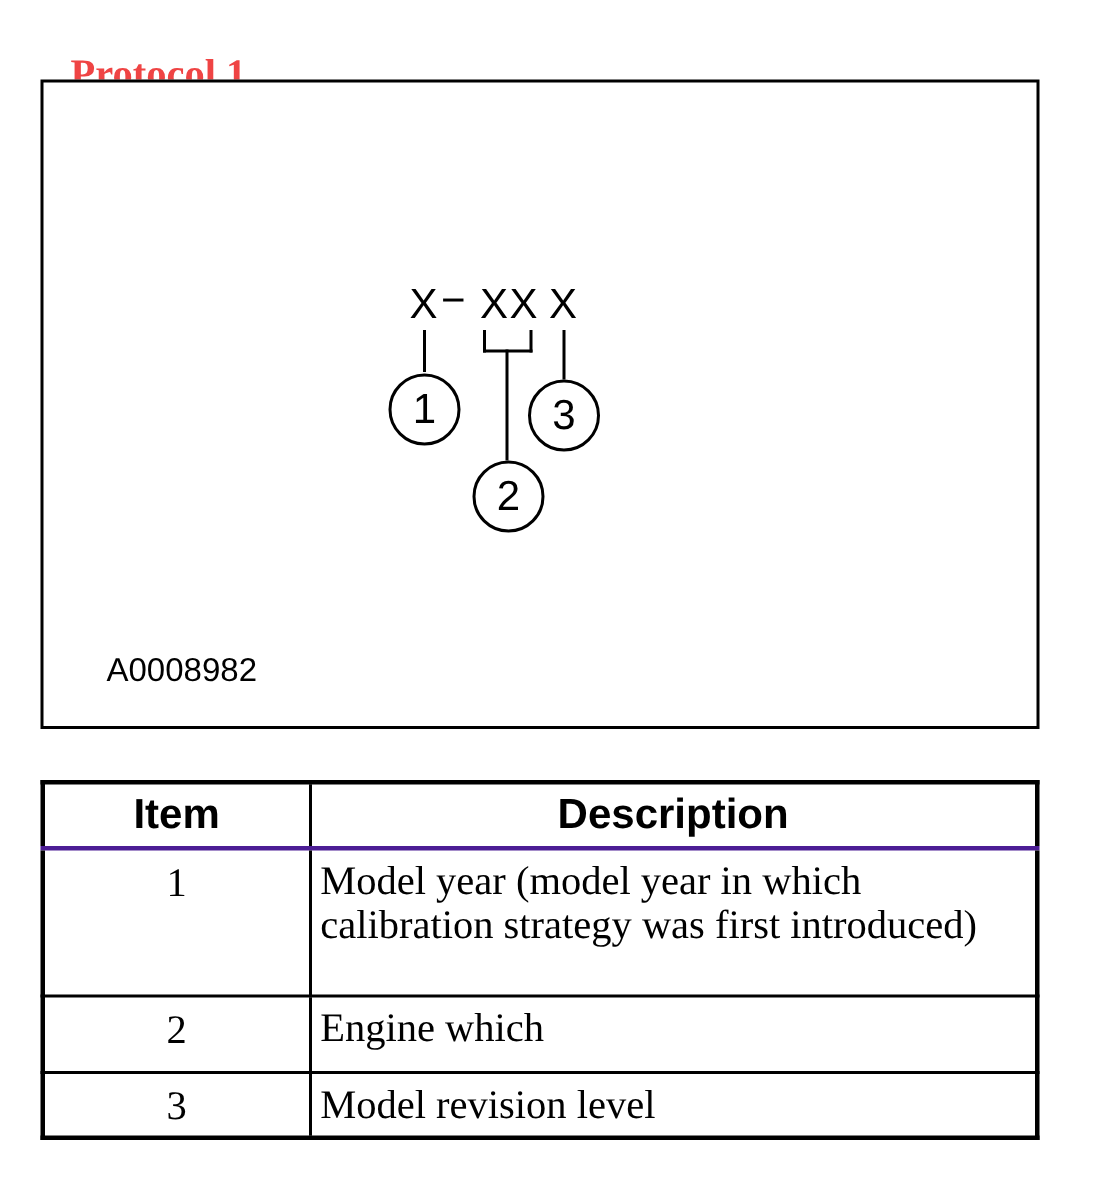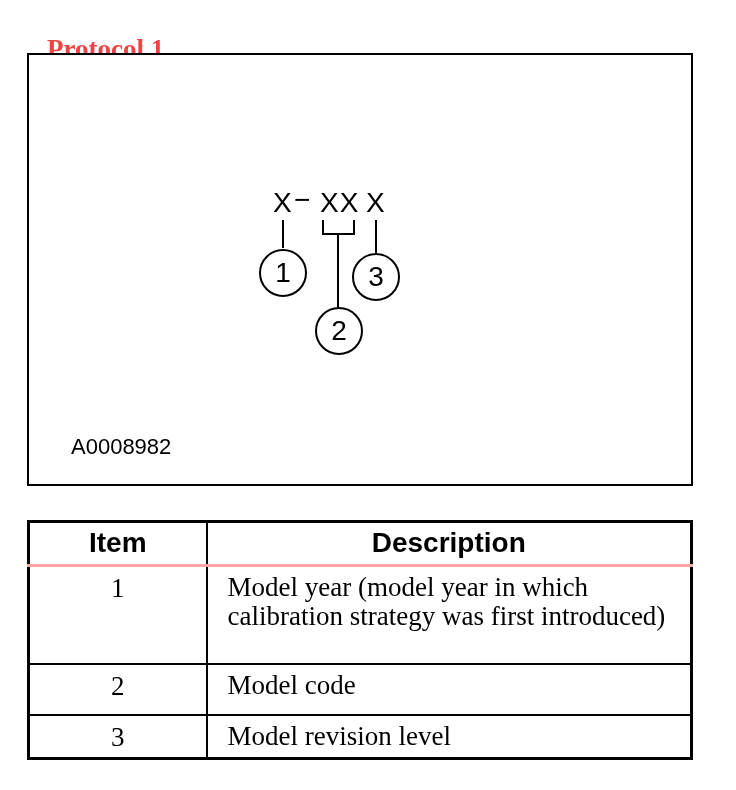--- a/index.html
+++ b/index.html
@@ -96,34 +96,34 @@
   .desc-table col.col-item { width: 178px; }
   .desc-table th, .desc-table td {
     border: 2px solid #000;
     box-sizing: border-box;
   }
   .desc-table th {
     font: bold 28px/1.1 "Liberation Sans", sans-serif;
     text-align: center;
     height: 44px;
     padding: 2px 20px;
-    border-bottom: 3px solid #fca5a5;
+    border-bottom: 3px solid #4c1d95;
     margin-top: 13px;
   }
   .desc-table td {
     font: 27px/29px "Liberation Serif", serif;
     vertical-align: top;
   }
   .desc-table td.item-cell {
     text-align: center;
     padding-top: 7px;
   }
   .desc-table td.desc-cell {
     text-align: left;
-    padding: 6px 10px 6px 20px;
+    padding: 6px 10px 6px 6px;
   }
   .row-1 { height: 98px; }
   .row-2 { height: 51px; }
   .row-3 { height: 44px; }
 </style>
 </head>
 <body>
 
 <div class="page">
 
@@ -167,21 +167,21 @@
         <th>Description</th>
       </tr>
     </thead>
     <tbody>
       <tr class="row-1">
         <td class="item-cell">1</td>
         <td class="desc-cell">Model year (model year in which calibration strategy was first introduced)</td>
       </tr>
       <tr class="row-2">
         <td class="item-cell">2</td>
-        <td class="desc-cell">Model code</td>
+        <td class="desc-cell">Engine which</td>
       </tr>
       <tr class="row-3">
         <td class="item-cell">3</td>
         <td class="desc-cell">Model revision level</td>
       </tr>
     </tbody>
   </table>
 
 </div>
 

